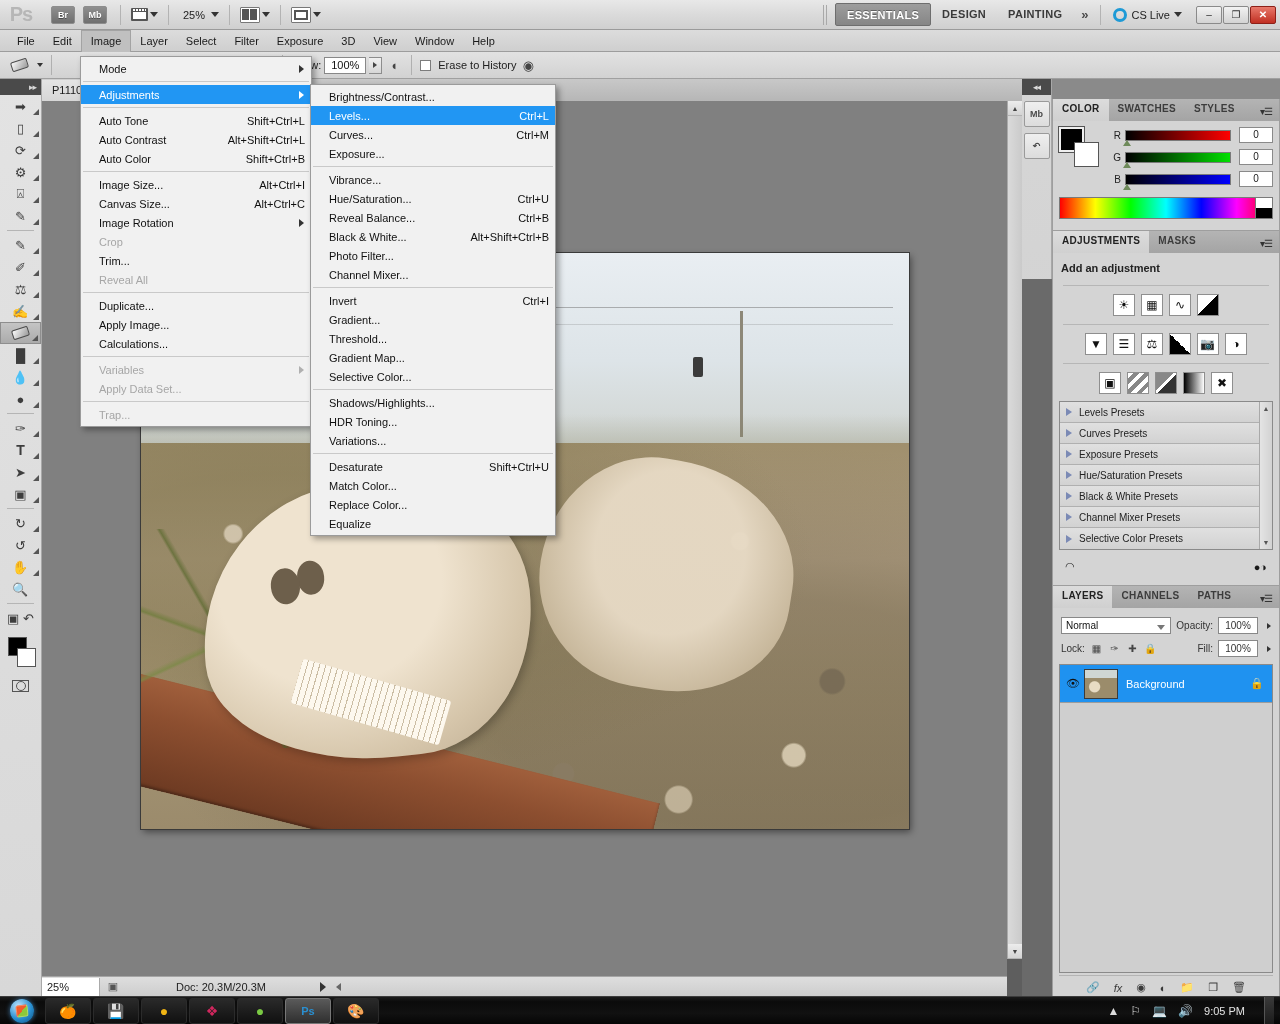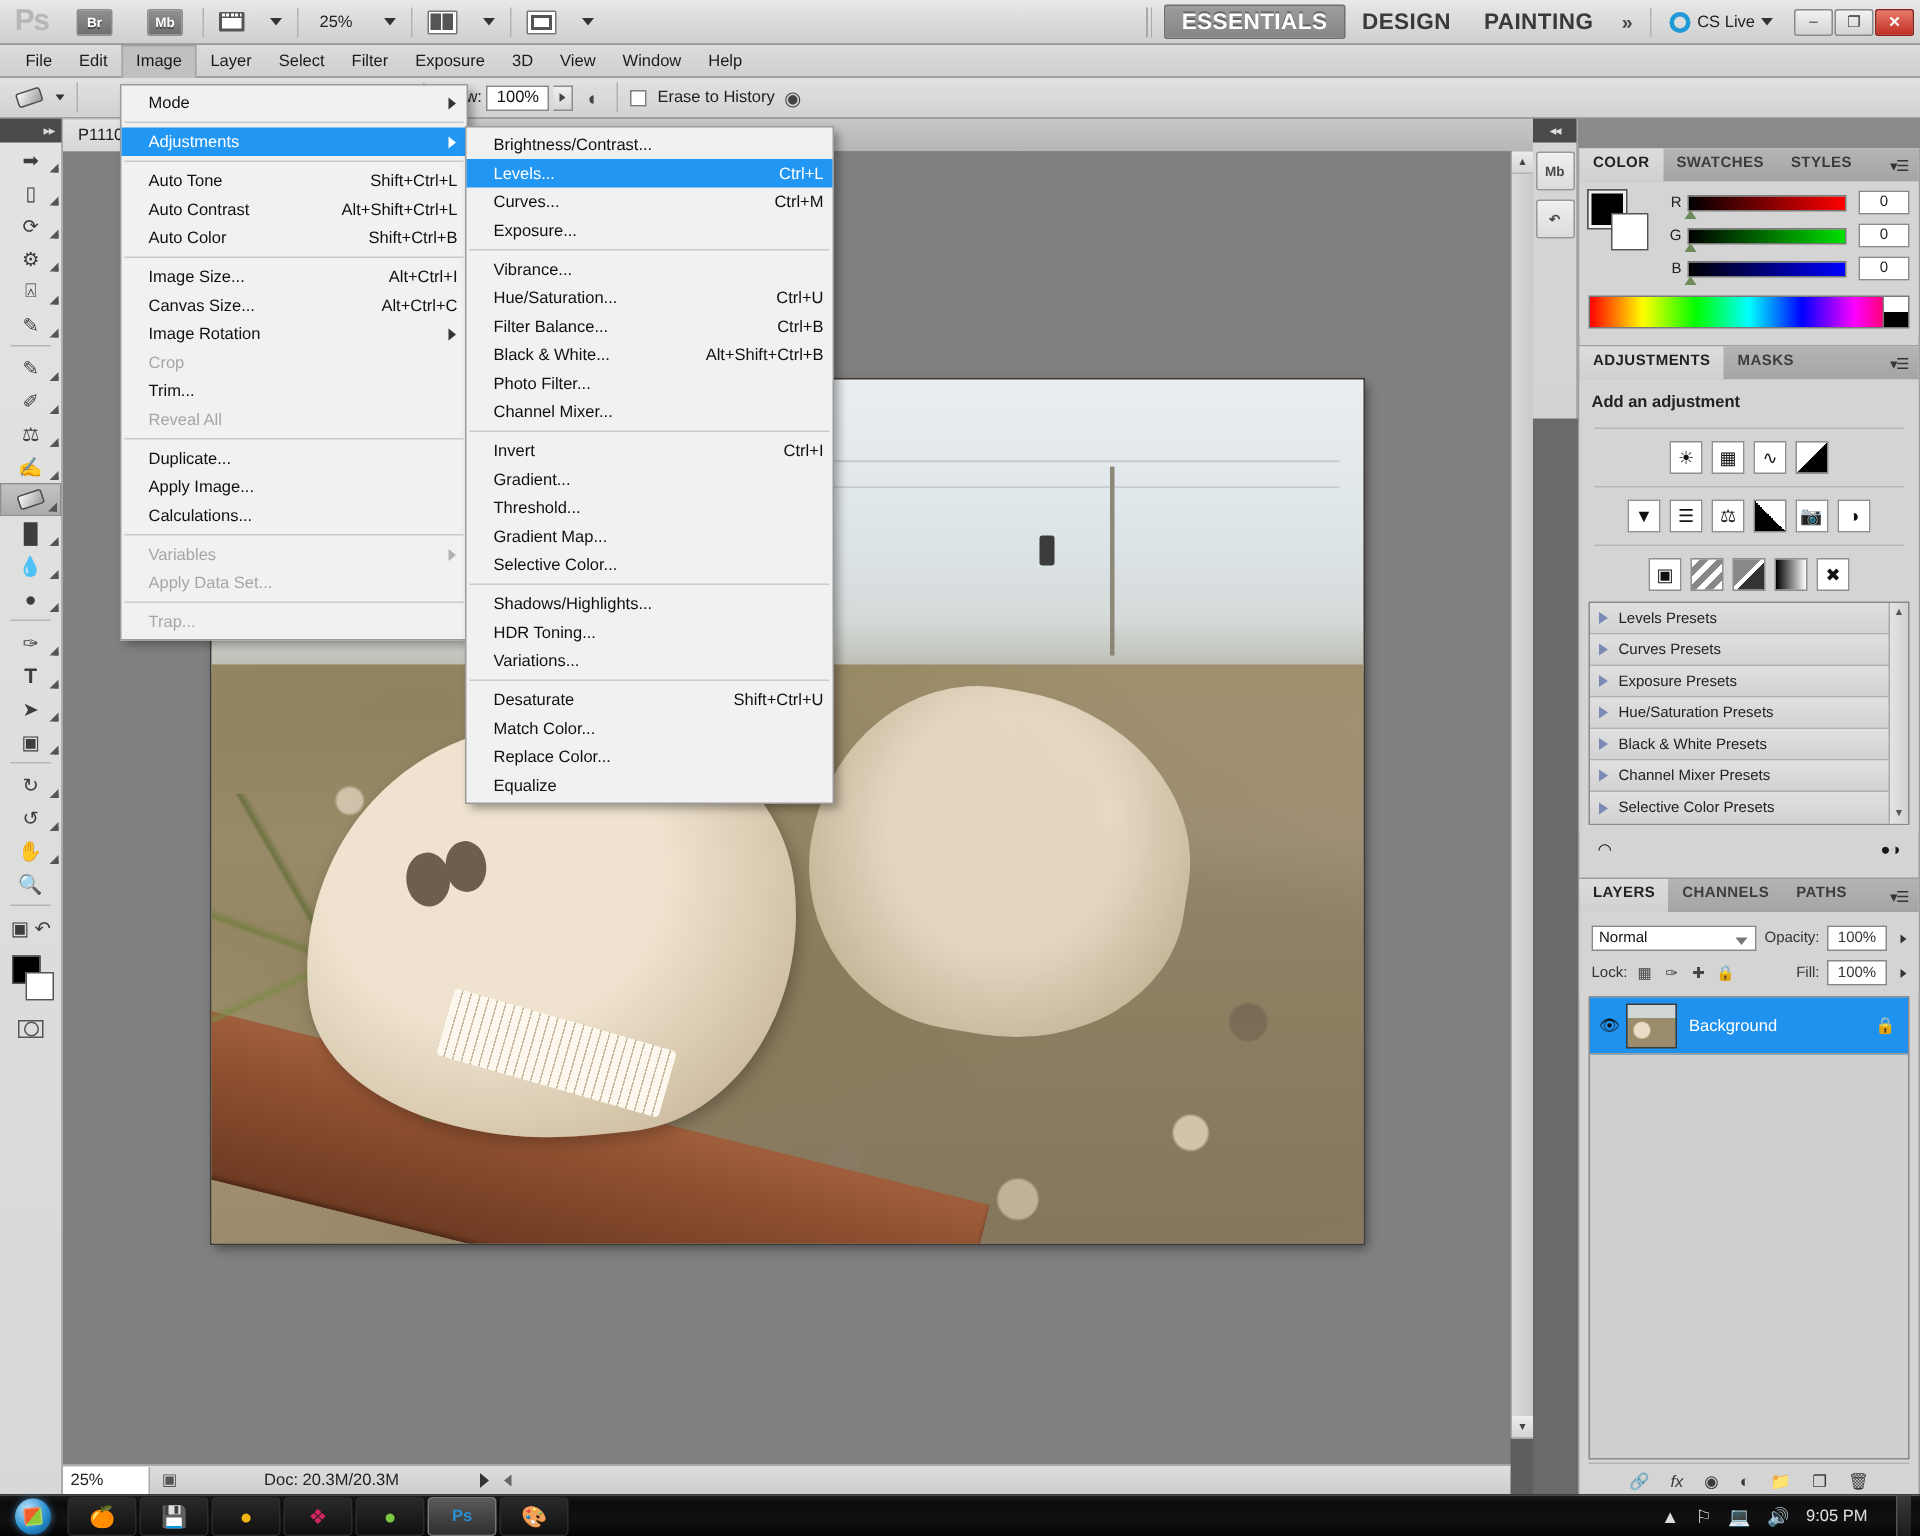--- a/index.html
+++ b/index.html
@@ -25,21 +25,21 @@
     color:#b6b6b6; letter-spacing:-1px; font-family:"Liberation Sans",sans-serif;
   }
   .tb-btn {
     width:24px; height:18px; margin:0 3px;
     border:1px solid #8d8d8d; border-radius:2px;
     background: linear-gradient(to bottom,#8f8f8f,#6f6f6f);
     color:#fff; font-size:9px; font-weight:bold;
     display:flex; align-items:center; justify-content:center;
     text-shadow:0 1px 0 rgba(0,0,0,.4);
   }
-  .tb-group { display:flex; align-items:center; gap:17px; padding:0 6px; }
+  .tb-group { display:flex; align-items:center; gap:2px; padding:0 6px; }
   .tb-sep { width:1px; height:20px; background:#b3b3b3; margin:0 4px; }
   .caret { width:0;height:0;border-left:4px solid transparent;border-right:4px solid transparent;border-top:5px solid #333; }
   .zoomval { font-size:11px; color:#222; padding:0 4px; }
   .iconbox {
     width:20px;height:16px;border:1px solid #777;border-radius:1px;
     background:#fff; display:flex; align-items:center; justify-content:center;
   }
   .grid-ico { display:flex; width:16px; height:11px; }
   .grid-ico i { display:block; background:#555; }
   .grid-ico i:nth-child(1){ width:7px;height:11px;margin-right:1px; }
@@ -47,21 +47,21 @@
   .scr-ico { width:14px;height:10px;border:2px solid #555;background:#fff; }
   .filmstrip { width:17px;height:13px;background:#555;position:relative;border-radius:1px; }
   .filmstrip:after{content:"";position:absolute;left:2px;top:4px;width:13px;height:7px;background:#fff;}
   .filmstrip:before{content:"";position:absolute;left:2px;top:1px;width:13px;height:2px;
     background:repeating-linear-gradient(to right,#fff 0 2px,#555 2px 3px);}
 
   .ws-area { margin-left:auto; display:flex; align-items:center; height:30px; padding-right:4px; }
   .ws-grip { width:6px;height:20px;margin:0 6px;
     background:repeating-linear-gradient(to right,#a9a9a9 0 1px,transparent 1px 3px); }
   .ws-tab {
-    padding:4px 11px; font-size:15px; font-weight:bold; color:#3a3a3a;
+    padding:4px 11px; font-size:11px; font-weight:bold; color:#3a3a3a;
     letter-spacing:.3px; border-radius:2px; height:21px; line-height:13px;
   }
   .ws-tab.active {
     background: linear-gradient(to bottom,#9d9d9d,#868686);
     color:#fff; border:1px solid #6e6e6e; text-shadow:0 -1px 0 rgba(0,0,0,.35);
     height:23px; line-height:14px;
   }
   .chev2 { font-size:13px; color:#4a4a4a; font-weight:bold; padding:0 8px; }
   .cslive { display:flex;align-items:center;gap:4px; padding:0 8px; font-size:11px;color:#222; }
   .cs-ring { width:14px;height:14px;border:3px solid #1e9ad6;border-radius:50%;position:relative; }
@@ -782,21 +782,21 @@
       </div>
     <div class="msep"></div>
     <div class="mitem">
         <span>Vibrance...</span>
       </div>
     <div class="mitem">
         <span>Hue/Saturation...</span>
         <span class="sc">Ctrl+U</span>
       </div>
     <div class="mitem">
-        <span>Filter Balance...</span>
+        <span>Reveal Balance...</span>
         <span class="sc">Ctrl+B</span>
       </div>
     <div class="mitem">
         <span>Black &amp; White...</span>
         <span class="sc">Alt+Shift+Ctrl+B</span>
       </div>
     <div class="mitem">
         <span>Photo Filter...</span>
       </div>
     <div class="mitem">

